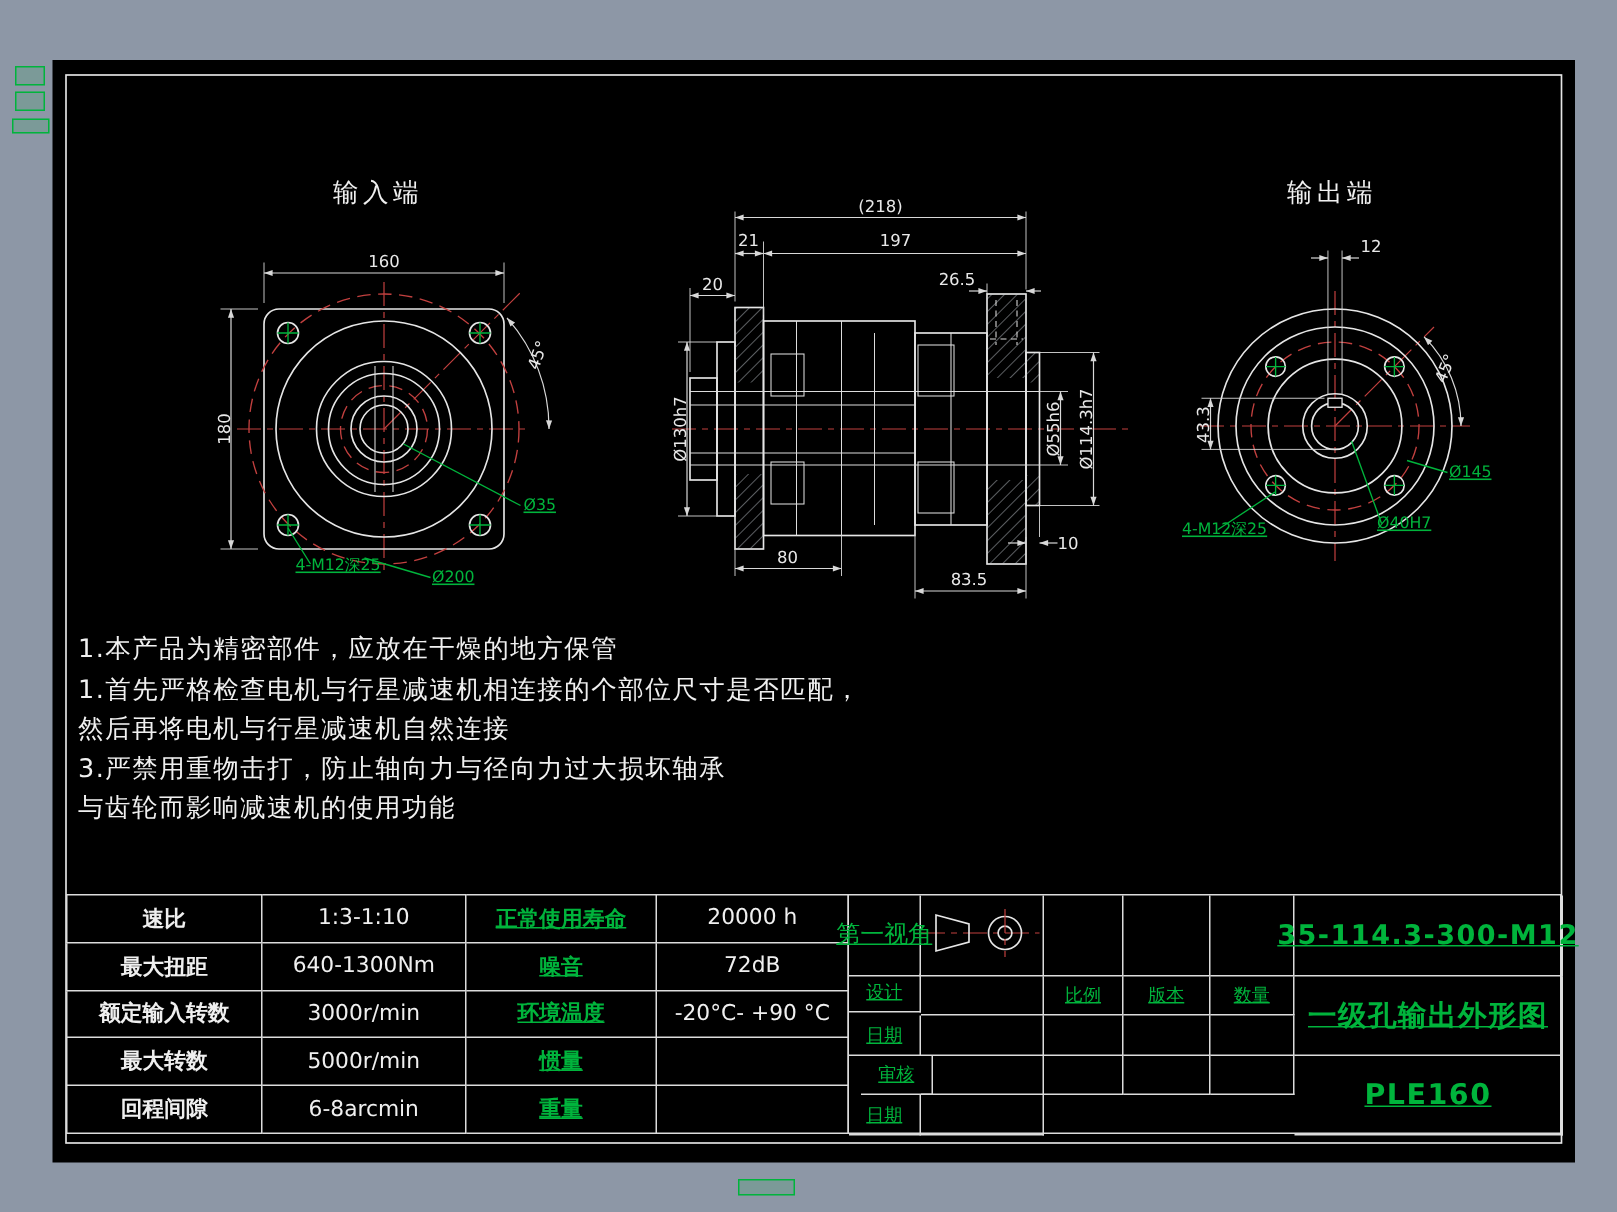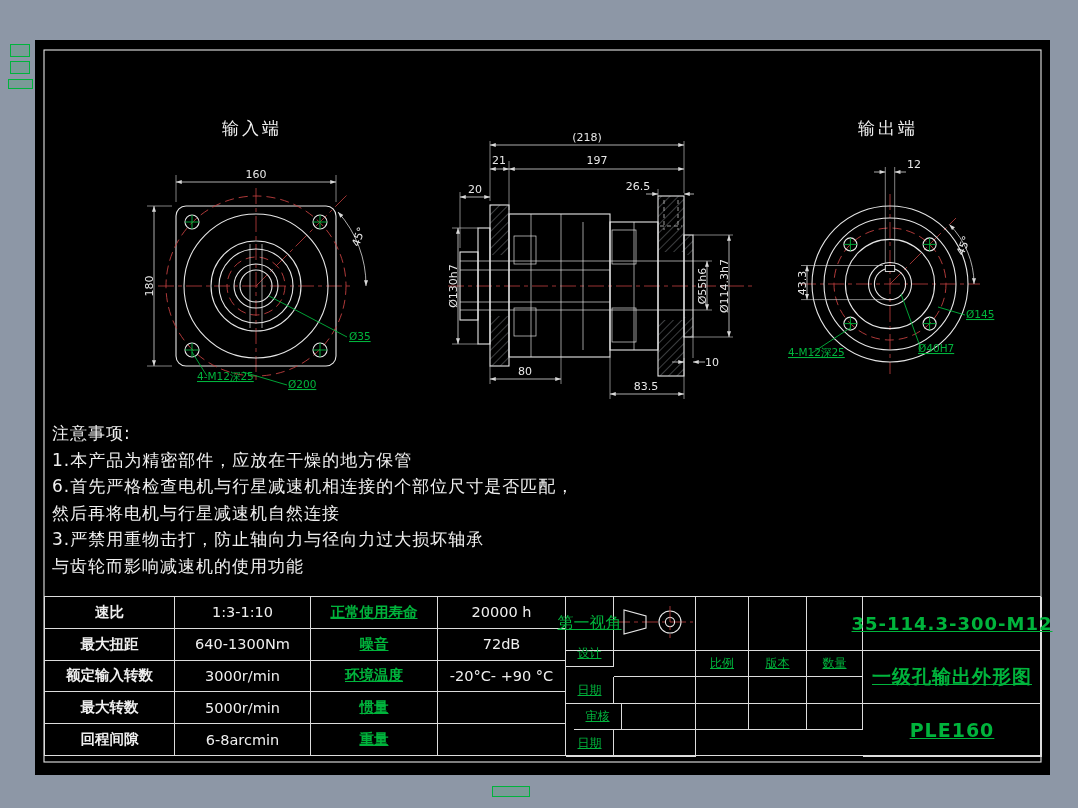--- a/index.html
+++ b/index.html
@@ -213,23 +213,22 @@
   <g>
     <line class="cl" x1="614" y1="622" x2="693" y2="622"></line>
     <path class="wl" d="M624,610 L624,634 L646,628 L646,616 Z"></path>
     <circle class="wl" cx="670" cy="622" r="11"></circle>
     <circle class="wl" cx="670" cy="622" r="4.6"></circle>
     <line class="cl" x1="670" y1="606" x2="670" y2="638"></line>
   </g>
 </svg>
 
 <div class="notes">
-  <div>注意事项:</div>
   <div>1.本产品为精密部件，应放在干燥的地方保管</div>
-  <div>6.首先严格检查电机与行星减速机相连接的个部位尺寸是否匹配，</div>
+  <div>1.首先严格检查电机与行星减速机相连接的个部位尺寸是否匹配，</div>
   <div>然后再将电机与行星减速机自然连接</div>
   <div>3.严禁用重物击打，防止轴向力与径向力过大损坏轴承</div>
   <div>与齿轮而影响减速机的使用功能</div>
 </div>
 
 <table class="spec">
   <colgroup>
       <col style="width:130px">
       <col style="width:136px">
       <col style="width:127px">
@@ -271,21 +270,21 @@
 
 <div class="tb">
   <div class="tc" style="left:0;top:0;width:48px;height:54px">
       <span class="g" style="font-size:16px">第一视角</span>
     </div>
   <div class="tc" style="left:48px;top:0;width:82px;height:54px"></div>
   <div class="tc" style="left:130px;top:0;width:53px;height:54px"></div>
   <div class="tc" style="left:183px;top:0;width:58px;height:54px"></div>
   <div class="tc" style="left:241px;top:0;width:56px;height:54px"></div>
 
-  <div class="tc" style="left:0;top:44px;width:48px;height:26px">
+  <div class="tc" style="left:0;top:52px;width:48px;height:26px">
       <span class="g">设计</span>
     </div>
   <div class="tc" style="left:48px;top:54px;width:82px;height:26px"></div>
   <div class="tc" style="left:130px;top:54px;width:53px;height:26px">
       <span class="g">比例</span>
     </div>
   <div class="tc" style="left:183px;top:54px;width:58px;height:26px">
       <span class="g">版本</span>
     </div>
   <div class="tc" style="left:241px;top:54px;width:56px;height:26px">

